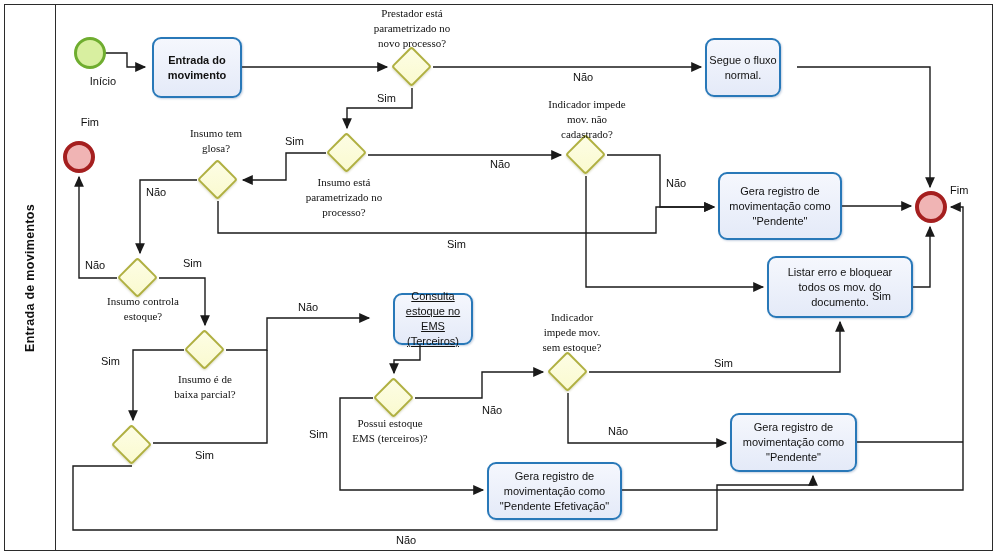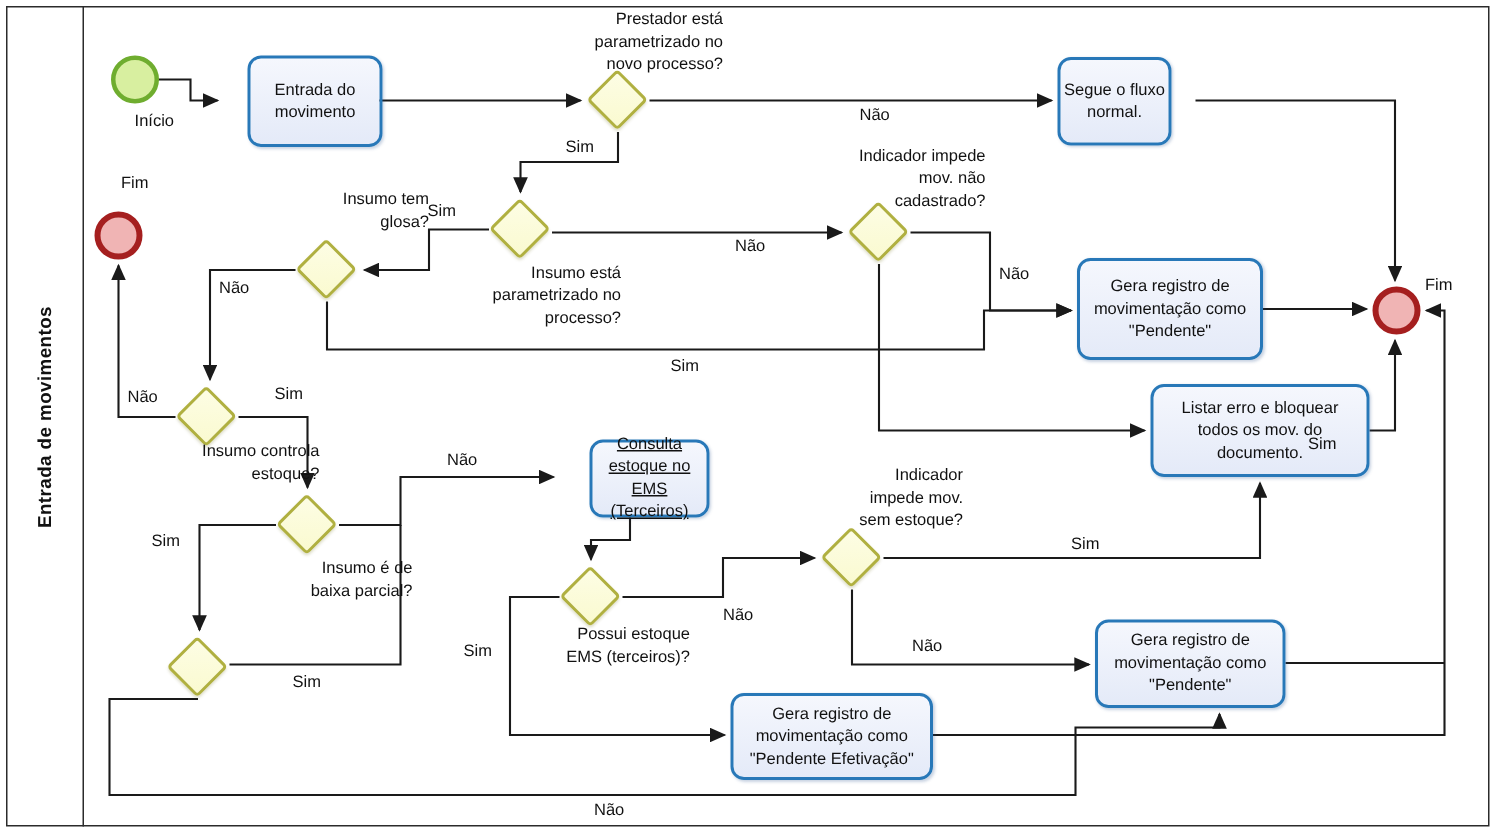--- a/index.html
+++ b/index.html
@@ -41,22 +41,22 @@
   }
   .event-start{
     position:absolute;width:26px;height:26px;border-radius:50%;box-sizing:content-box;
     border:3px solid var(--start-border,#6fad2f);background:var(--start-fill,#d8efa0);
   }
   .event-end{
     position:absolute;width:24px;height:24px;border-radius:50%;box-sizing:content-box;
     border:4px solid var(--end-border,#a51f1f);background:var(--end-fill,#f0b4b4);
   }
   .nlabel{
-    position:absolute;width:140px;text-align:right;
-    font-size:11px;line-height:15px;white-space:pre-line;
+    position:absolute;width:140px;text-align:center;
+    font-size:11px;line-height:15px;white-space:pre-line;font-family:Liberation Serif, serif;
   }
   .caption{position:absolute;font-size:11px;line-height:13px;text-align:right;}
   .elabel{position:absolute;font-size:11px;line-height:13px;white-space:nowrap;}
 </style>
 </head>
 <body>
 
 <div id="canvas">
 
   <div class="frame"></div>
@@ -99,21 +99,21 @@
 
   <div class="event-start" style="left:74px;top:37px;"></div>
   <div class="caption" style="left:64px;top:75px;width:52px;">Início</div>
 
   <div class="event-end" style="left:63px;top:141px;"></div>
   <div class="caption" style="left:59px;top:116px;width:40px;">Fim</div>
 
   <div class="event-end" style="left:915px;top:191px;"></div>
   <div class="caption" style="left:950px;top:184px;width:40px;text-align:left;">Fim</div>
 
-  <div class="box" style="left:165px;top:37px;width:90px;height:61px;">Entrada do
+  <div class="box" style="left:152px;top:37px;width:90px;height:61px;font-weight:bold;">Entrada do
 movimento</div>
   <div class="box" style="left:705px;top:38px;width:76px;height:59px;">Segue o fluxo
 normal.</div>
   <div class="box" style="left:718px;top:172px;width:124px;height:68px;">Gera registro de
 movimentação como
 "Pendente"</div>
   <div class="box" style="left:767px;top:256px;width:146px;height:62px;">Listar erro e bloquear
 todos os mov. do
 documento.</div>
   <div class="box" style="left:393px;top:293px;width:80px;height:52px;text-decoration:underline;">Consulta

